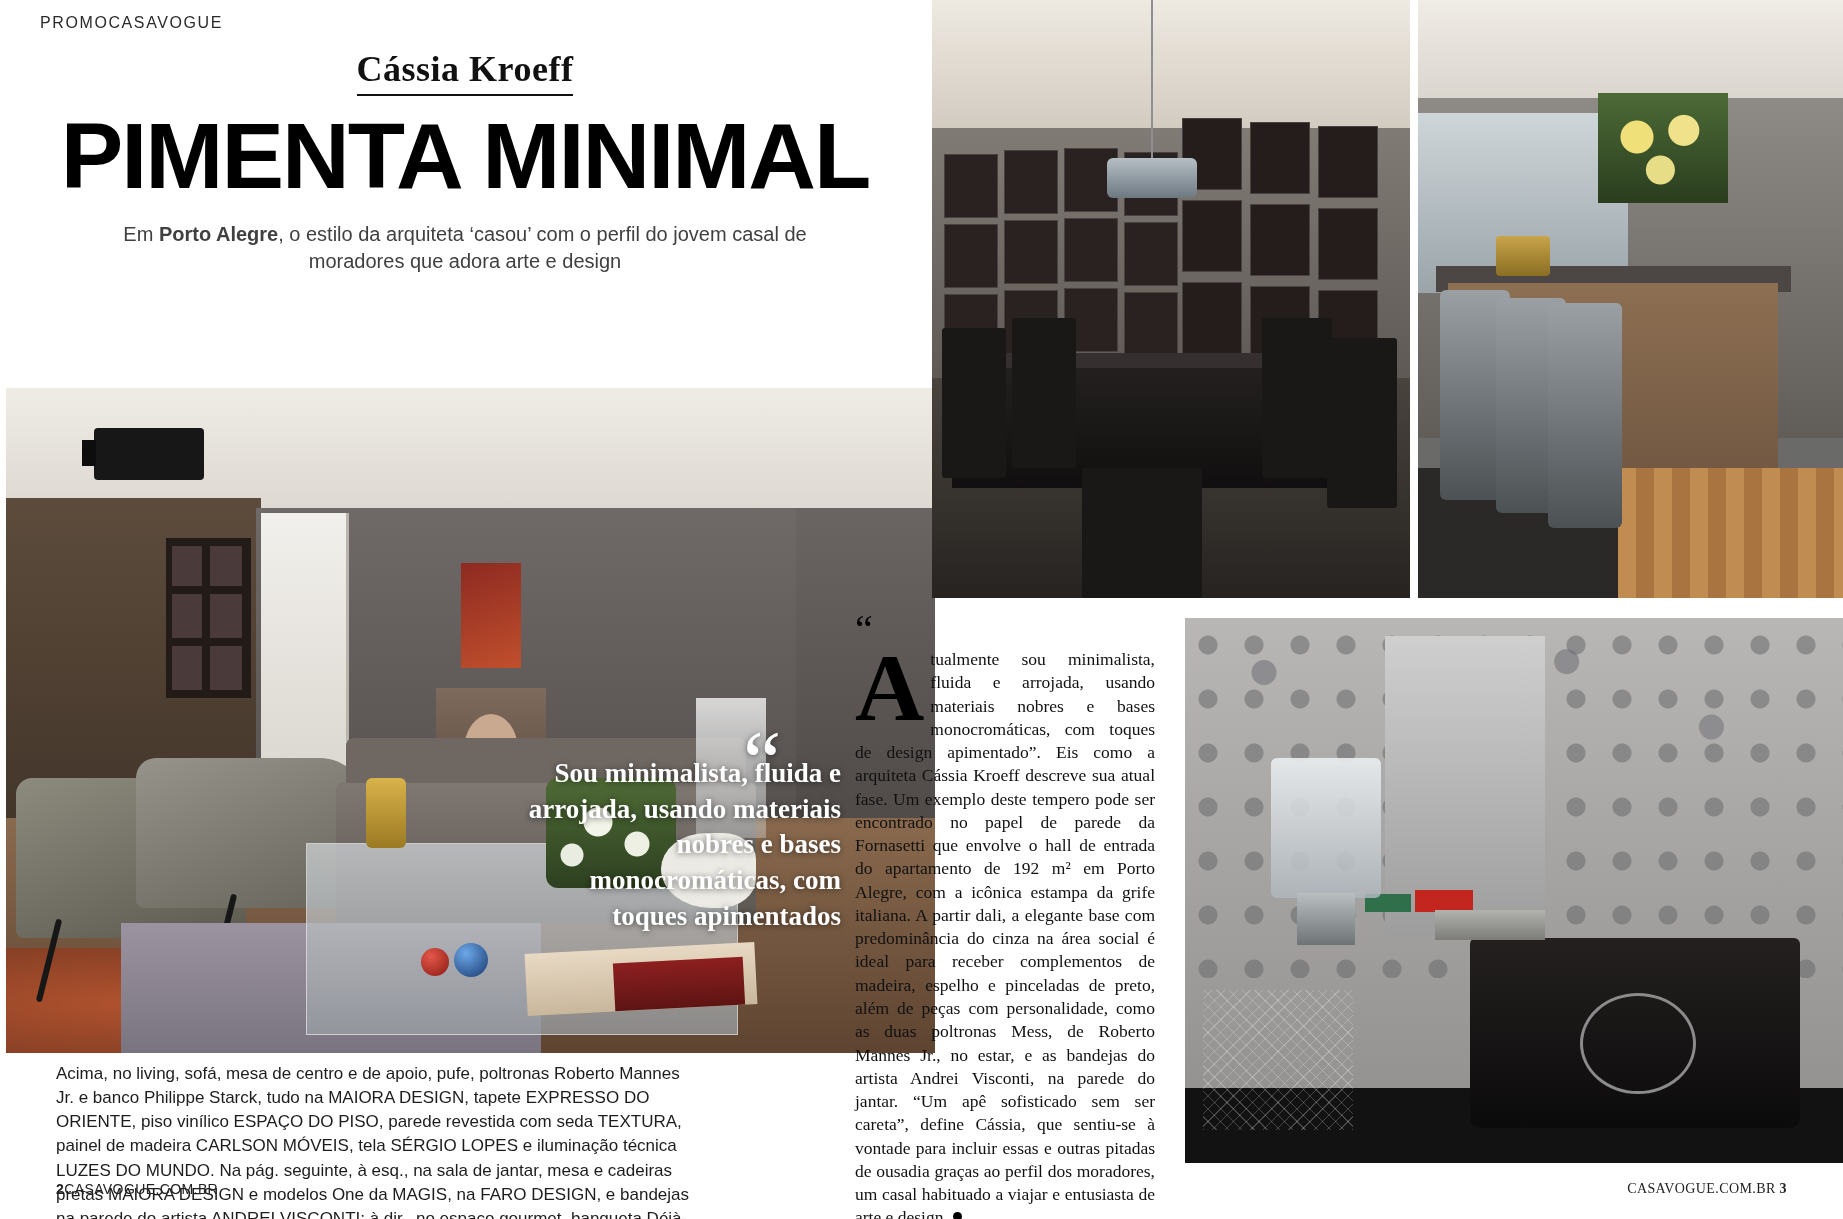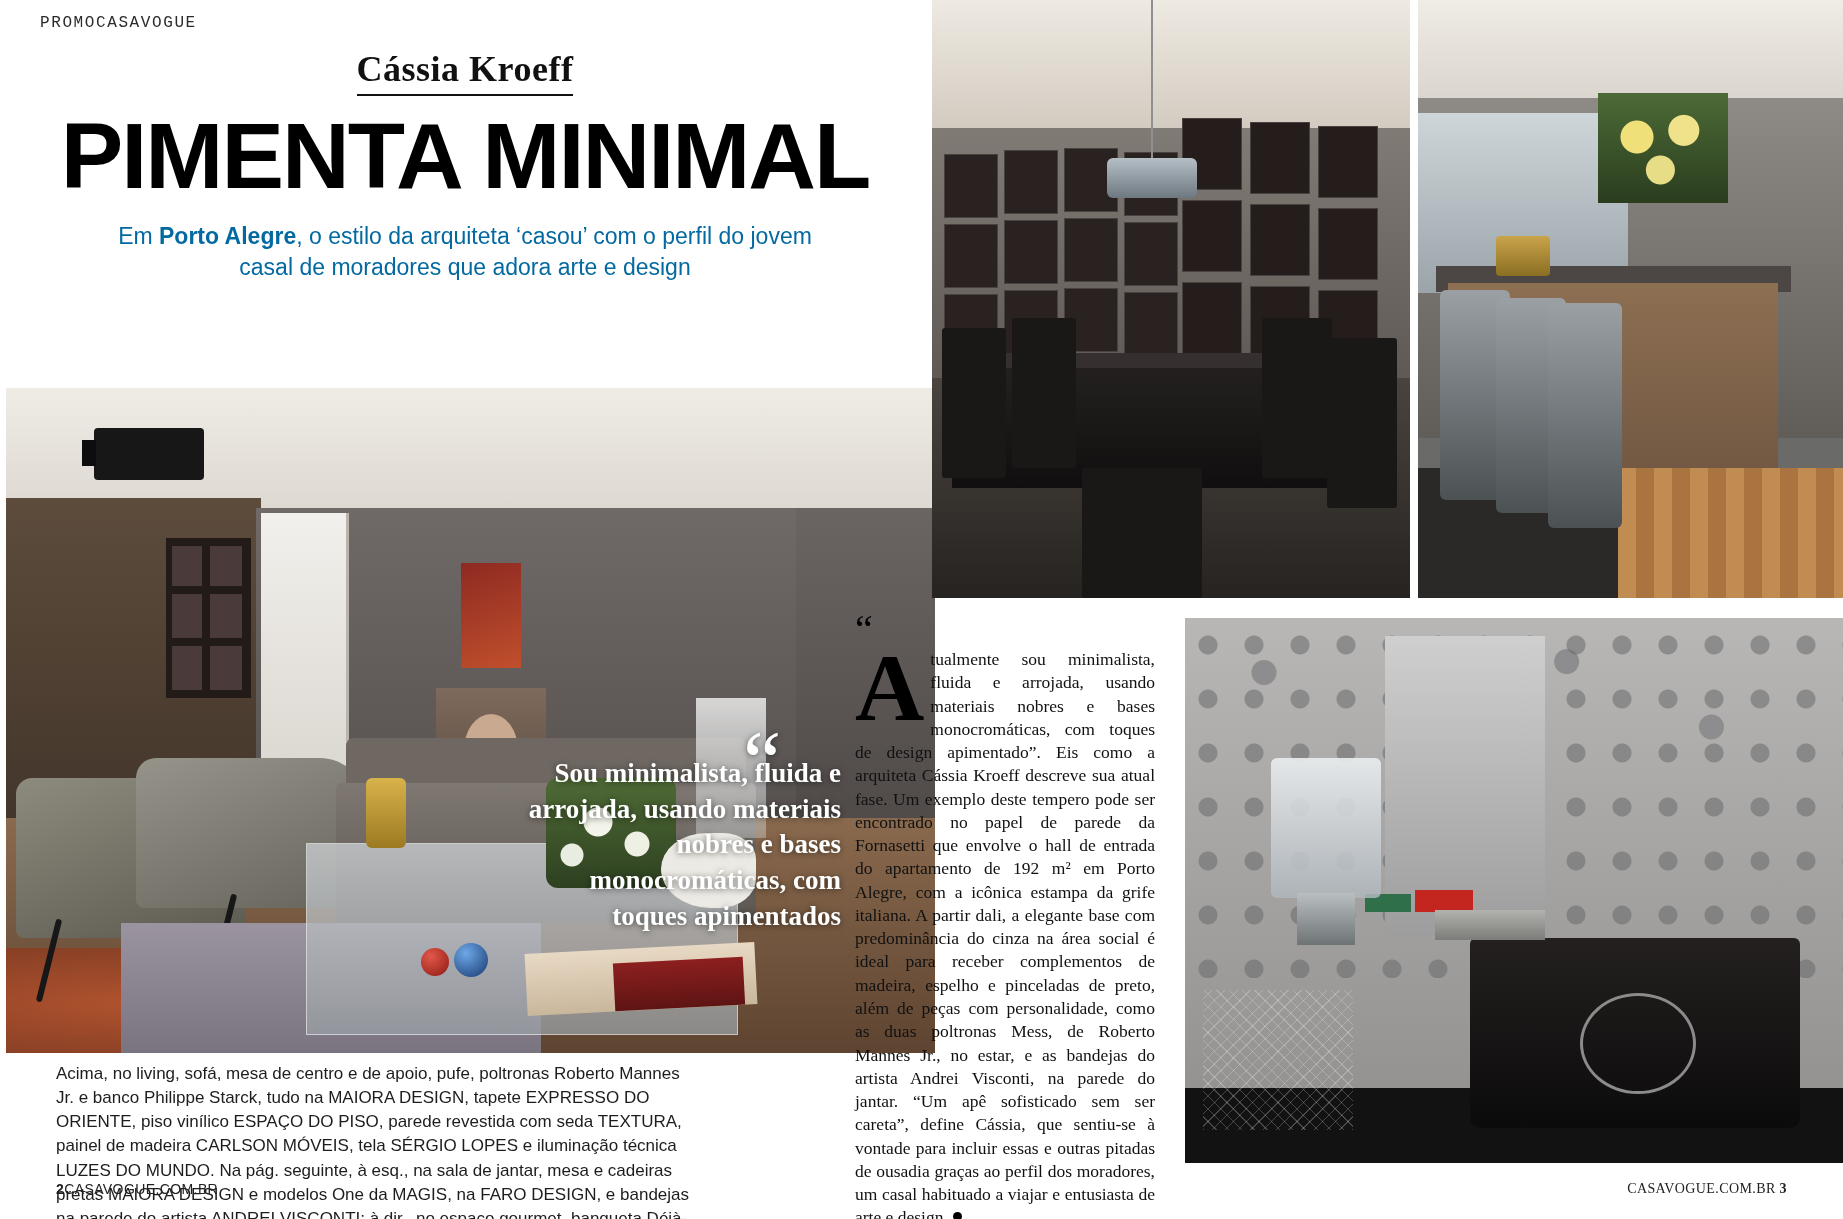--- a/index.html
+++ b/index.html
@@ -9,21 +9,21 @@
     font-family:"Liberation Sans", sans-serif;
     overflow:hidden;
     position:relative;
   }
   .page{position:absolute;inset:0;}
 
   
   .left-page{position:absolute;left:0;top:0;width:935px;height:1219px;background:#fff;}
   .promo{
     position:absolute;left:40px;top:14px;
-    font-family:Liberation Mono, monospace;
+    font-family:Liberation Sans, sans-serif;
     font-size:16px;letter-spacing:1.6px;color:#2b2b2b;
   }
   .headline-block{position:absolute;left:40px;top:48px;width:850px;text-align:center;}
   .byline{
     font-family:"Liberation Serif",serif;
     font-size:36px;font-weight:bold;color:#111;
     display:inline-block;border-bottom:2px solid #111;padding-bottom:4px;
     letter-spacing:.5px;
   }
   .title{
@@ -32,23 +32,23 @@
     font-weight:bold;
     font-size:92px;
     line-height:.92;
     letter-spacing:-2px;
     color:#000;
     transform:scaleX(1.02);
   }
   .deck{
     margin:22px auto 0;
     width:720px;
-    font-size:23px;
+    font-size:20px;
     line-height:1.35;
-    color:#0369a1;
+    color:#404040;
   }
   .deck b{font-weight:bold;}
   .credit{
     margin-top:14px;
     font-size:11.5px;letter-spacing:.4px;color:#222;
   }
   .credit b{font-weight:bold;}
 
   
   .main-photo{

